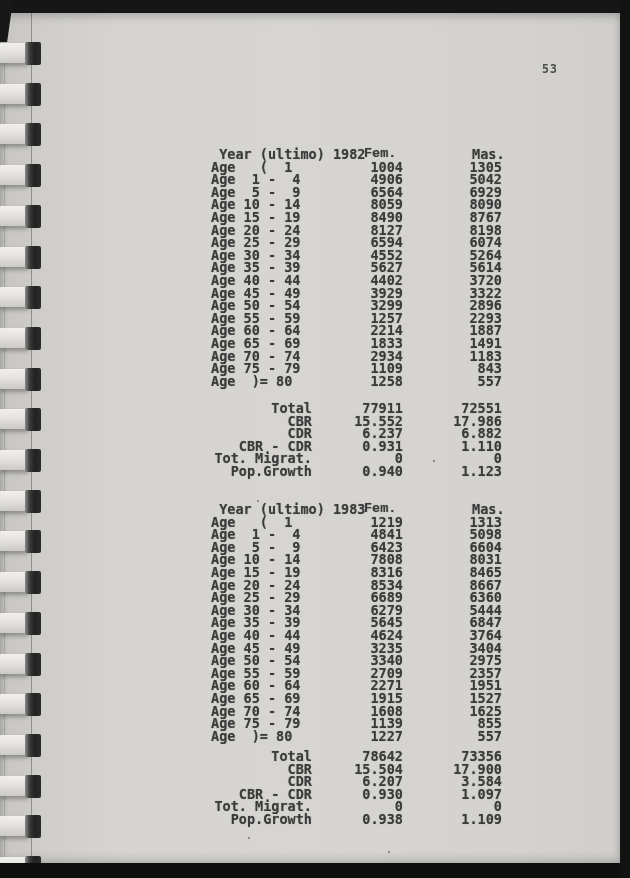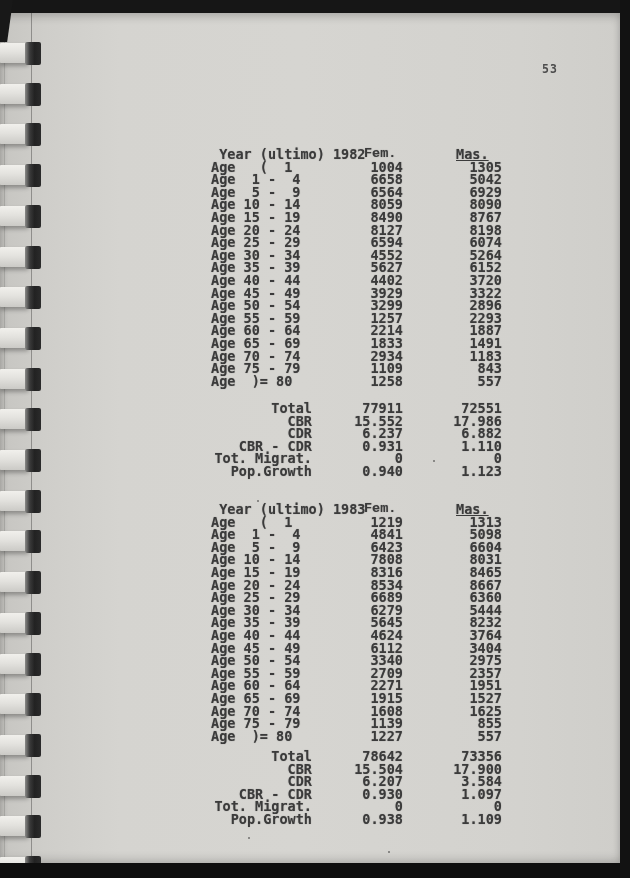--- a/index.html
+++ b/index.html
@@ -41,21 +41,21 @@
   #s2{top:750px}
   .row{position:relative;height:12.6px;}
   .row span{position:absolute;top:0;white-space:pre;}
   .row .lbl{left:211px;}
   .row.sum .lbl{left:150px;width:162px;text-align:right;}
   .row .val{width:88px;text-align:right;}
   .row .fem{left:315px;}
   .row .mas{left:414px;}
   .hlbl{left:211px;}
   .hfem{left:364px;font-family:Liberation Mono, monospace;}
-  .hmas{left:456px;text-decoration:underline;}
+  .hmas{left:472px;}
   .page-number{position:absolute;left:529px;top:63px;font-size:11.5px;line-height:12px;
     color:#4d4d4d;font-weight:700;letter-spacing:1px;
     font-family:"DejaVu Sans Mono","Liberation Mono",monospace;margin-left:13px;}
   .speck{position:absolute;width:2px;height:2px;border-radius:50%;background:rgba(30,30,30,0.55);}
 </style>
 </head>
 <body>
 
 <div class="stage">
 
@@ -164,21 +164,21 @@
       <span class="hmas">Mas.</span>
     </div>
     <div id="t1rows">
         <div class="row age">
           <span class="lbl">Age   (  1</span>
           <span class="val fem">1004</span>
           <span class="val mas">1305</span>
         </div>
         <div class="row age">
           <span class="lbl">Age  1 -  4</span>
-          <span class="val fem">6658</span>
+          <span class="val fem">4906</span>
           <span class="val mas">5042</span>
         </div>
         <div class="row age">
           <span class="lbl">Age  5 -  9</span>
           <span class="val fem">6564</span>
           <span class="val mas">6929</span>
         </div>
         <div class="row age">
           <span class="lbl">Age 10 - 14</span>
           <span class="val fem">8059</span>
@@ -200,21 +200,21 @@
           <span class="val mas">6074</span>
         </div>
         <div class="row age">
           <span class="lbl">Age 30 - 34</span>
           <span class="val fem">4552</span>
           <span class="val mas">5264</span>
         </div>
         <div class="row age">
           <span class="lbl">Age 35 - 39</span>
           <span class="val fem">5627</span>
-          <span class="val mas">6152</span>
+          <span class="val mas">5614</span>
         </div>
         <div class="row age">
           <span class="lbl">Age 40 - 44</span>
           <span class="val fem">4402</span>
           <span class="val mas">3720</span>
         </div>
         <div class="row age">
           <span class="lbl">Age 45 - 49</span>
           <span class="val fem">3929</span>
           <span class="val mas">3322</span>
@@ -333,30 +333,30 @@
           <span class="val mas">6360</span>
         </div>
         <div class="row age">
           <span class="lbl">Age 30 - 34</span>
           <span class="val fem">6279</span>
           <span class="val mas">5444</span>
         </div>
         <div class="row age">
           <span class="lbl">Age 35 - 39</span>
           <span class="val fem">5645</span>
-          <span class="val mas">8232</span>
+          <span class="val mas">6847</span>
         </div>
         <div class="row age">
           <span class="lbl">Age 40 - 44</span>
           <span class="val fem">4624</span>
           <span class="val mas">3764</span>
         </div>
         <div class="row age">
           <span class="lbl">Age 45 - 49</span>
-          <span class="val fem">6112</span>
+          <span class="val fem">3235</span>
           <span class="val mas">3404</span>
         </div>
         <div class="row age">
           <span class="lbl">Age 50 - 54</span>
           <span class="val fem">3340</span>
           <span class="val mas">2975</span>
         </div>
         <div class="row age">
           <span class="lbl">Age 55 - 59</span>
           <span class="val fem">2709</span>

